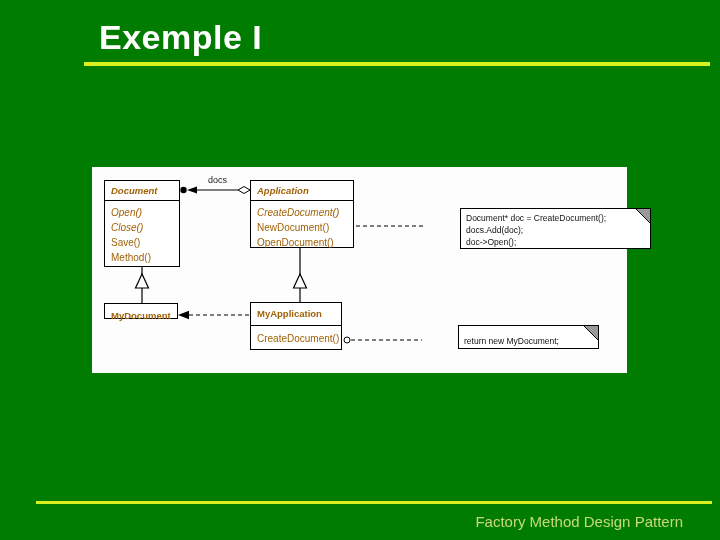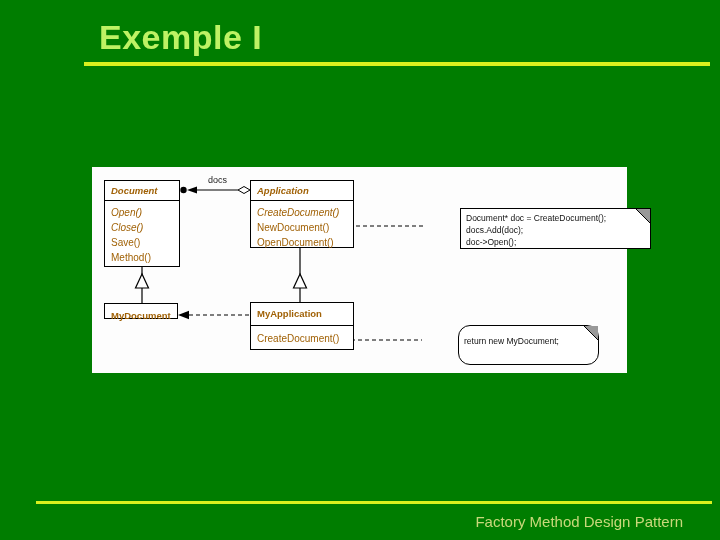--- a/index.html
+++ b/index.html
@@ -7,21 +7,21 @@
     width:720px;height:540px;
     background:#007D00;
     font-family:"Liberation Sans", sans-serif;
     position:relative;overflow:hidden;
   }
   .slide{position:absolute;inset:0;}
 
   
   .page-title{
     position:absolute;left:99px;top:18px;
-    font-size:34px;font-weight:bold;color:#bef264;
+    font-size:34px;font-weight:bold;color:#ffffff;
     letter-spacing:0.5px;
   }
   .title-rule{
     position:absolute;left:84px;top:62px;width:626px;height:4px;
     background:#D9F01E;
   }
 
   
   .footer-rule{
     position:absolute;left:36px;top:501px;width:676px;height:3px;
@@ -49,32 +49,32 @@
     font-weight:bold;font-size:9.5px;padding-left:6px;
     white-space:nowrap;
   }
   .cls-title.noline{border-bottom:none;height:100%;line-height:24px;}
   .cls-methods{padding:4px 0 0 6px;font-size:10px;line-height:15px;white-space:nowrap;}
   .italic{font-style:italic;}
 
   .cls-document{left:12px;top:13px;width:76px;height:87px;}
   .cls-application{left:158px;top:13px;width:104px;height:68px;}
   .cls-mydocument{left:12px;top:136px;width:74px;height:16px;}
-  .cls-myapplication{left:158px;top:135px;width:104px;height:48px;}
+  .cls-myapplication{left:158px;top:135px;width:92px;height:48px;}
   .cls-myapplication .cls-title{height:22px;line-height:22px;}
   .cls-myapplication .cls-methods{padding-top:5px;}
 
   
   .note{
     position:absolute;background:#fff;border:1px solid #000;
     box-sizing:border-box;font-size:8.5px;line-height:12px;
     padding:3px 5px;color:#111;white-space:nowrap;margin-left:36px;
   }
   .note-create{left:332px;top:41px;width:191px;height:41px;}
-  .note-return{left:330px;top:158px;width:141px;height:40px;padding-top:9px;border-radius:12px;}
+  .note-return{left:330px;top:158px;width:141px;height:24px;padding-top:9px;}
   .fold{position:absolute;top:0;right:0;}
 
   .docs-label{
     position:absolute;left:116px;top:8px;width:34px;
     font-size:9px;color:#222;
   }
 </style>
 </head>
 <body>
 

